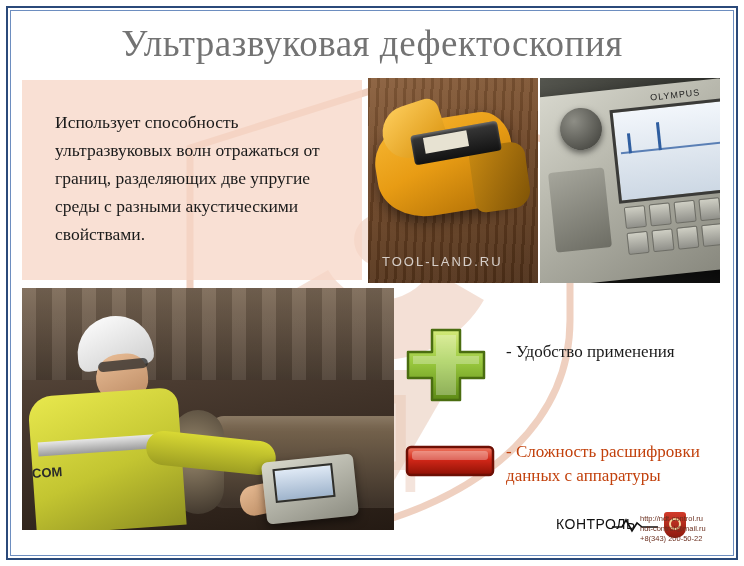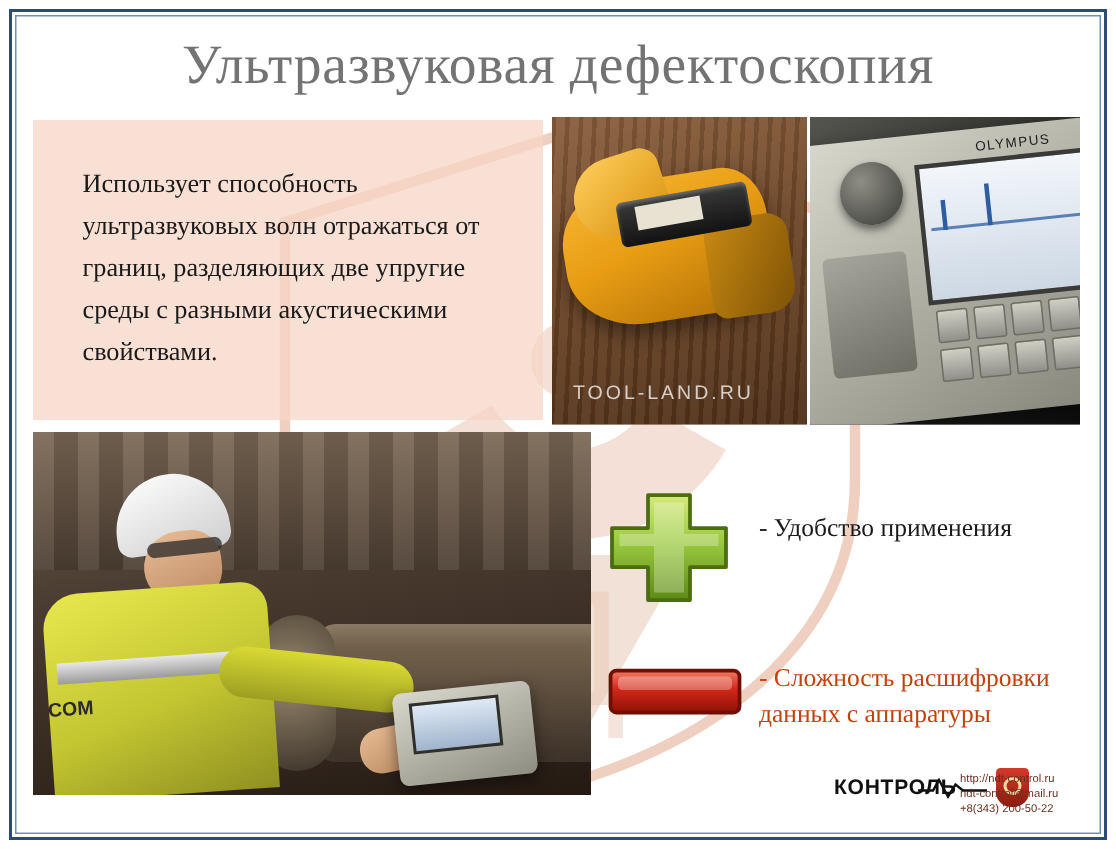--- a/index.html
+++ b/index.html
@@ -400,21 +400,21 @@
     color: #111;
   }
   .footer-logo .l1 {
     font-size: 17px;
     font-weight: bold;
     letter-spacing: 0.5px;
     line-height: 18px;
   }
   .footer-logo .l2 {
     font-size: 14px;
-    font-weight: bold;
+    font-weight: normal;
     letter-spacing: 0.5px;
     line-height: 16px;
   }
   .logo-wave {
     position: absolute;
     left: 612px;
     top: 517px;
     width: 46px;
     height: 16px;
   }

